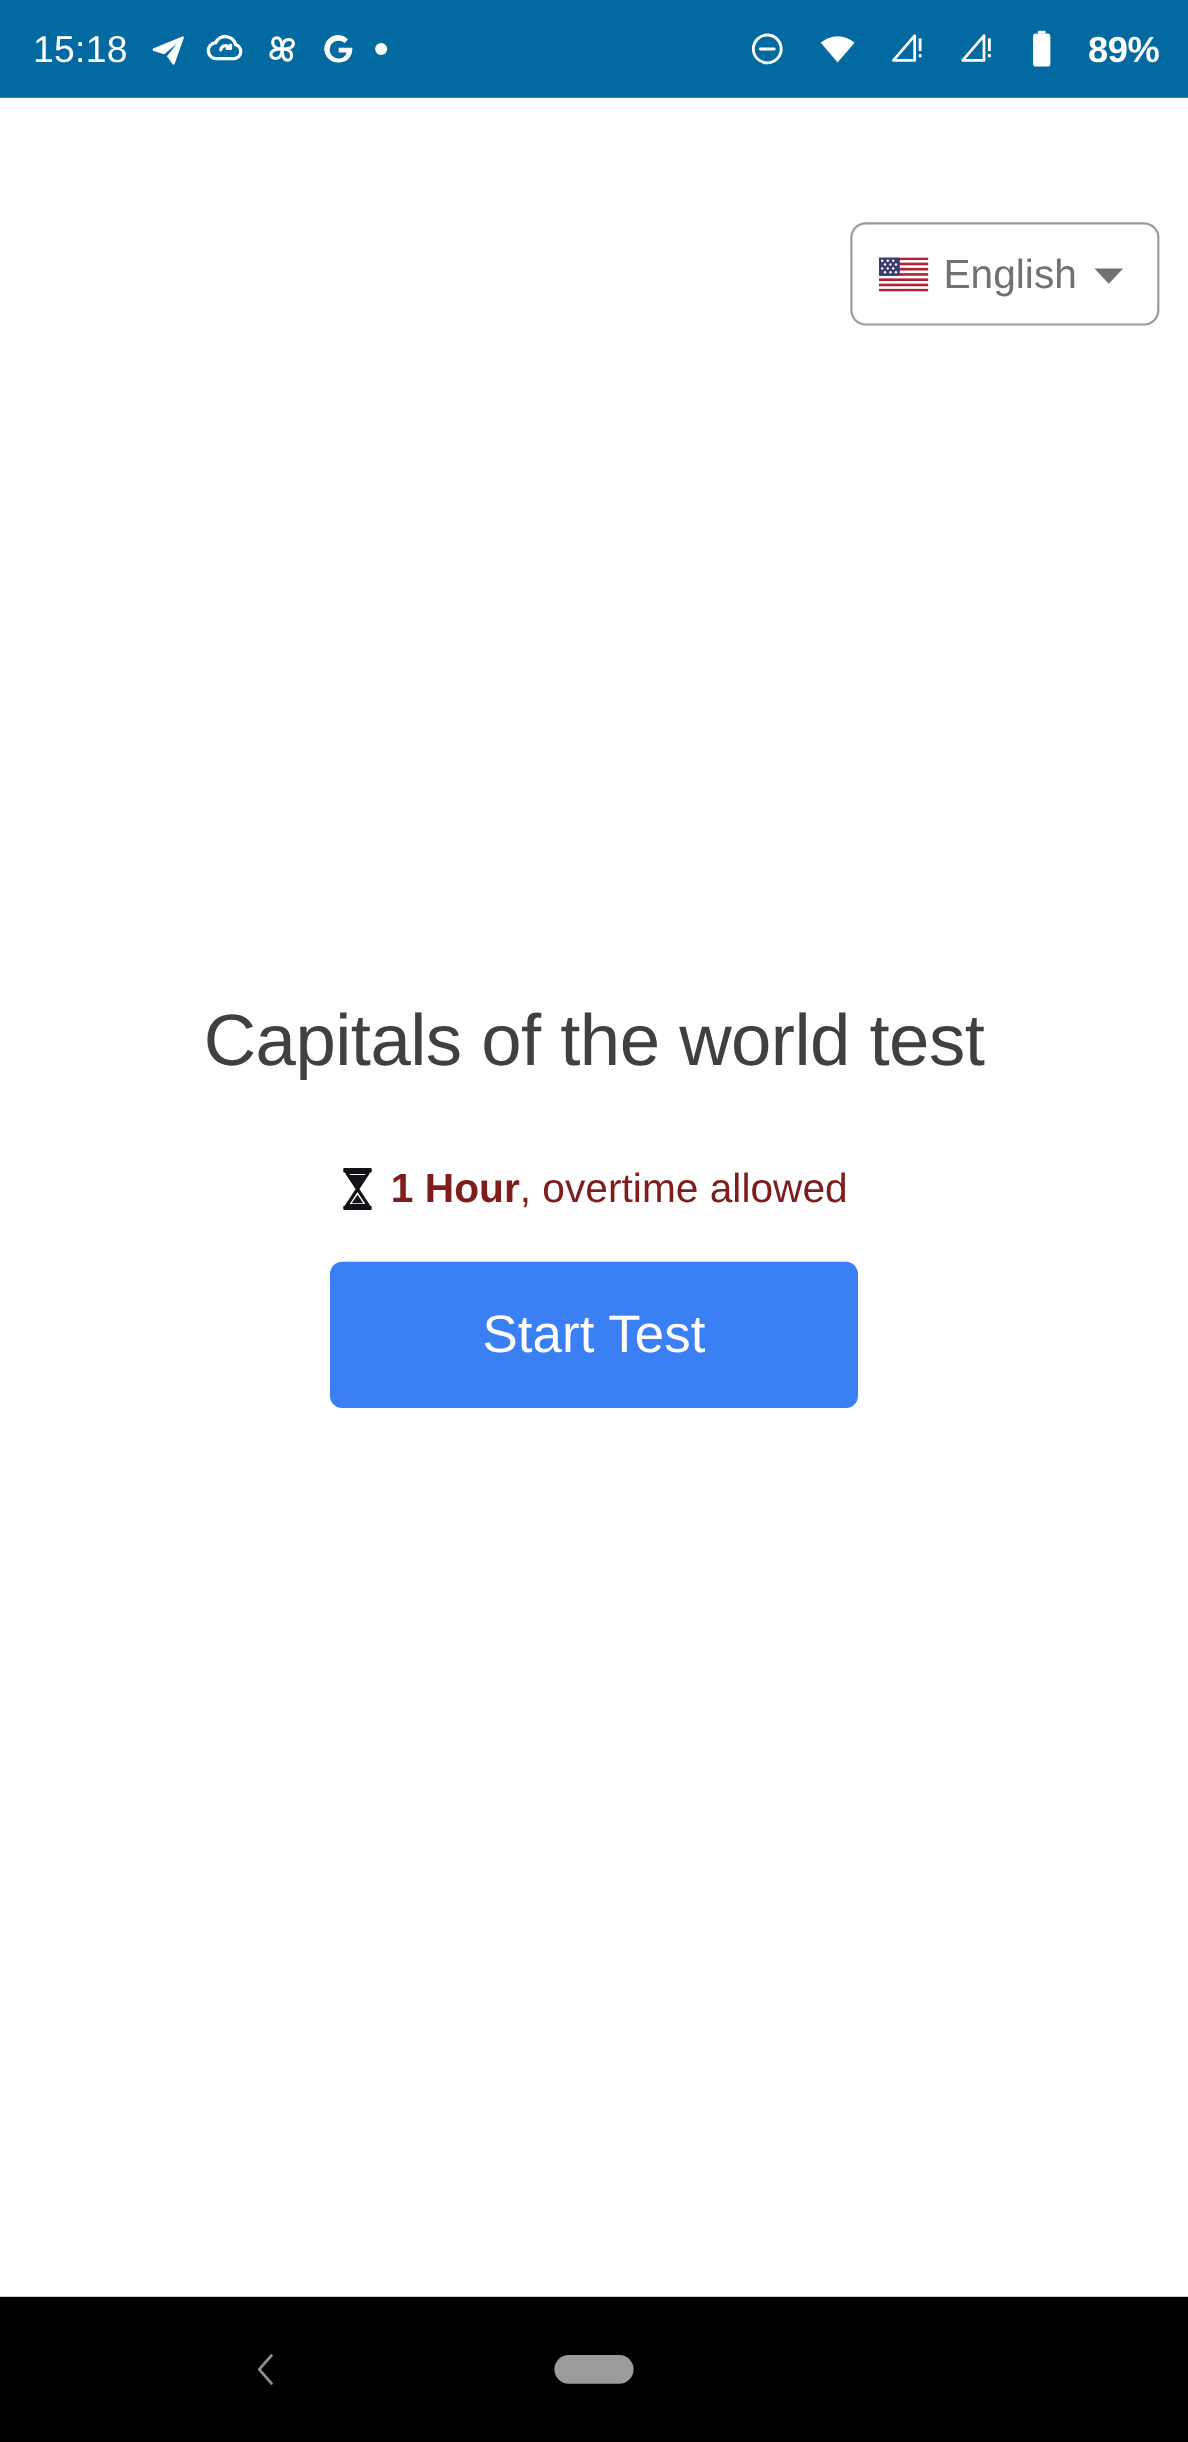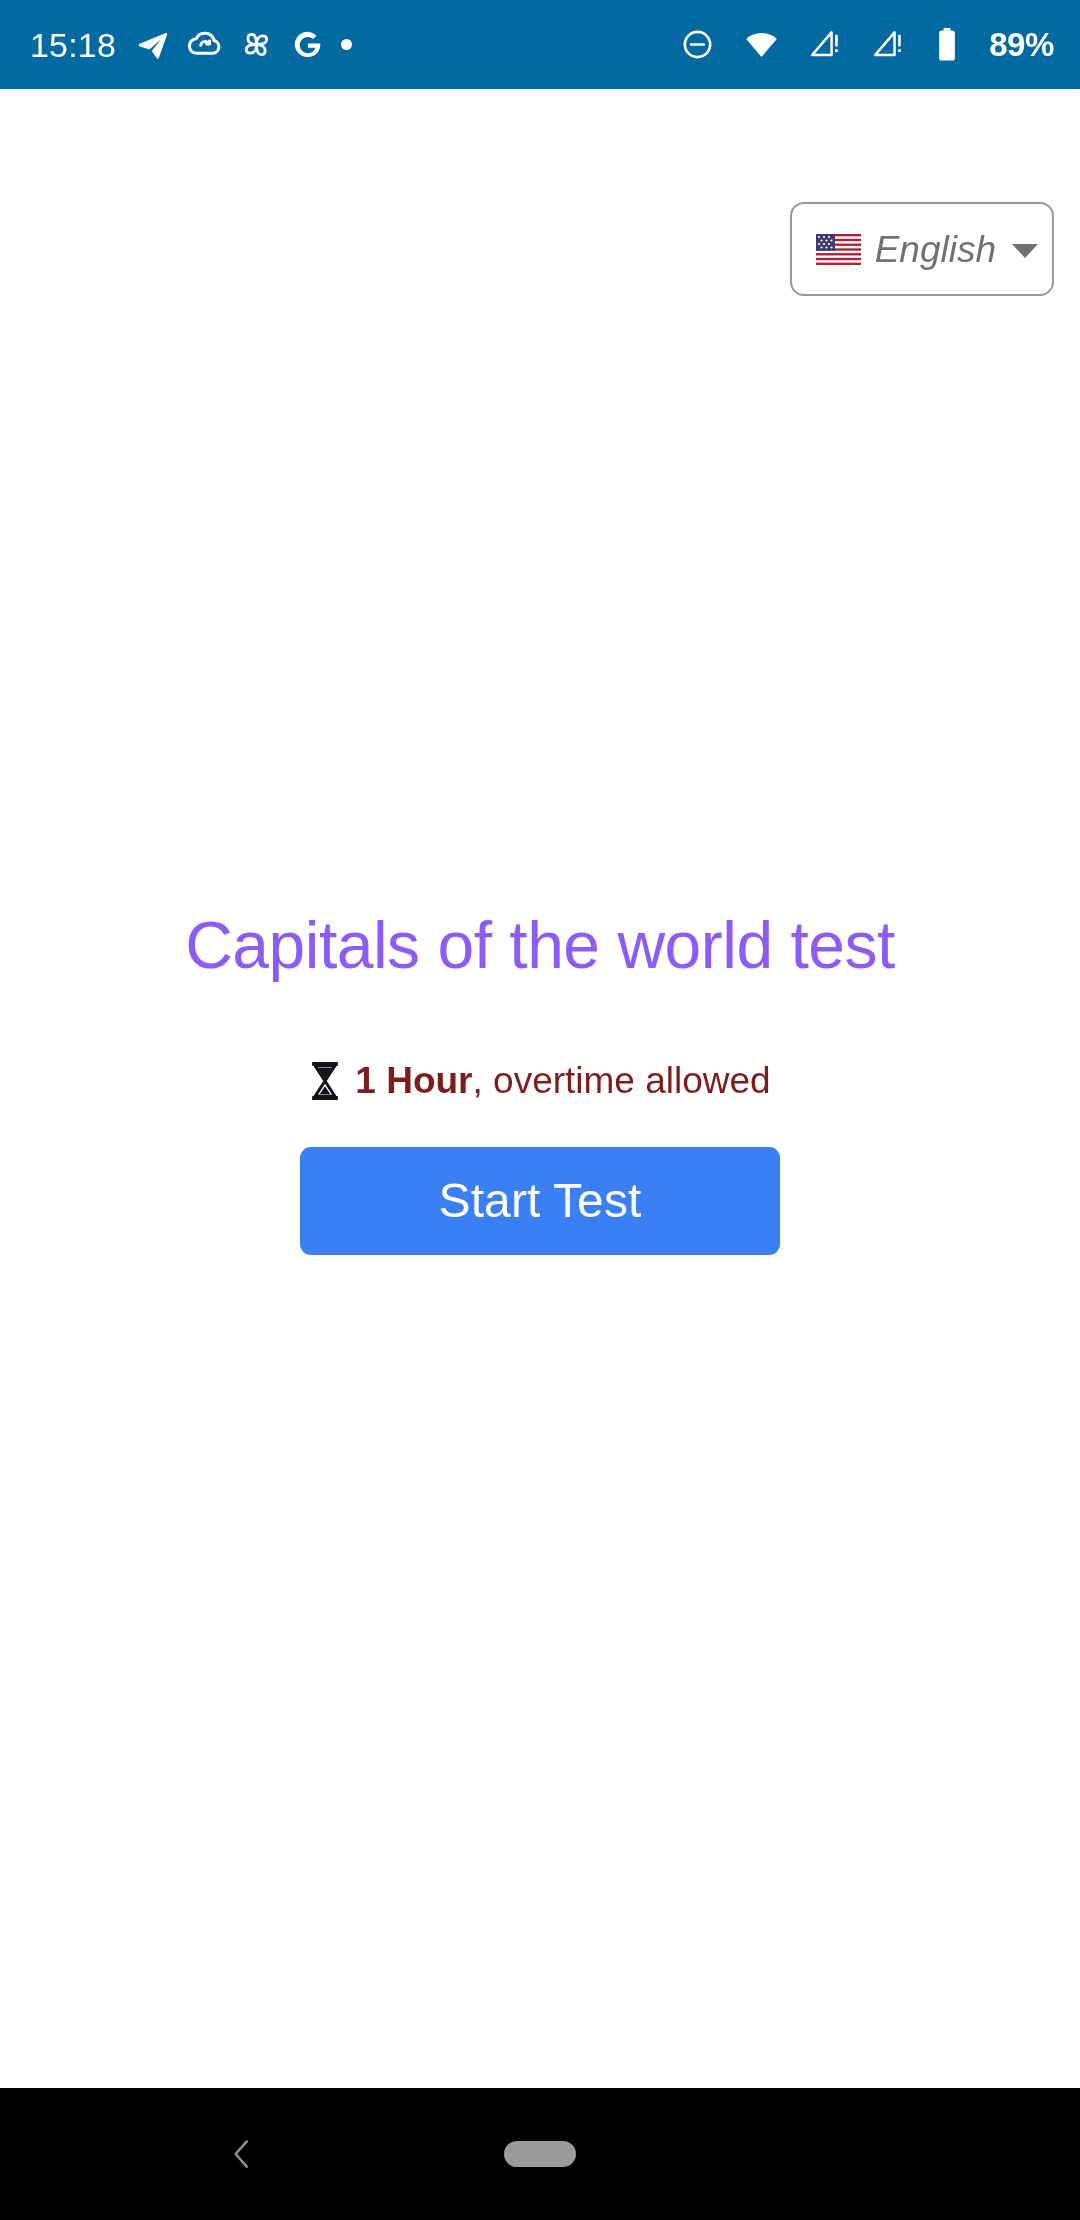--- a/index.html
+++ b/index.html
@@ -82,26 +82,25 @@
   
   .lang-select {
     position: absolute;
     top: 113px;
     right: 26px;
     height: 94px;
     box-sizing: border-box;
     display: flex;
     align-items: center;
     gap: 14px;
-    padding: 0 14px 0 24px;
+    padding: 0 31px 0 24px;
     border: 2px solid #9a9a9a;
     border-radius: 14px;
     background: #ffffff;
     cursor: pointer;
-    font-style: italic;
   }
   .flag-emoji {
     font-size: 36px;
     line-height: 1;
     display: block;
   }
   .flag-svg { display:block; }
   .lang-label {
     font-size: 37px;
     color: #6f7175;
@@ -121,21 +120,21 @@
   
   .hero {
     position: absolute;
     left: 0;
     right: 0;
     top: 820px;
     text-align: center;
   }
   .test-title {
     font-size: 66px;
-    color: #8b5cf6;
+    color: #404040;
     line-height: 1.12;
     margin: 0;
     font-weight: normal;
     letter-spacing: -0.5px;
     font-family: "Liberation Sans", sans-serif;
   }
   .test-author {
     font-size: 38px;
     color: #78797e;
     margin: 22px 0 0 0;
@@ -167,21 +166,21 @@
   .start-wrap {
     margin-top: 45px;
     display: flex;
     justify-content: center;
   }
   .start-btn {
     display: inline-flex;
     align-items: center;
     justify-content: center;
     width: 480px;
-    height: 108px;
+    height: 133px;
     background: #3b7ff5;
     border: none;
     border-radius: 11px;
     color: #ffffff;
     font-size: 48px;
     font-family: "Liberation Sans", sans-serif;
     letter-spacing: 0.1px;
     cursor: pointer;
     padding: 0;
   }

